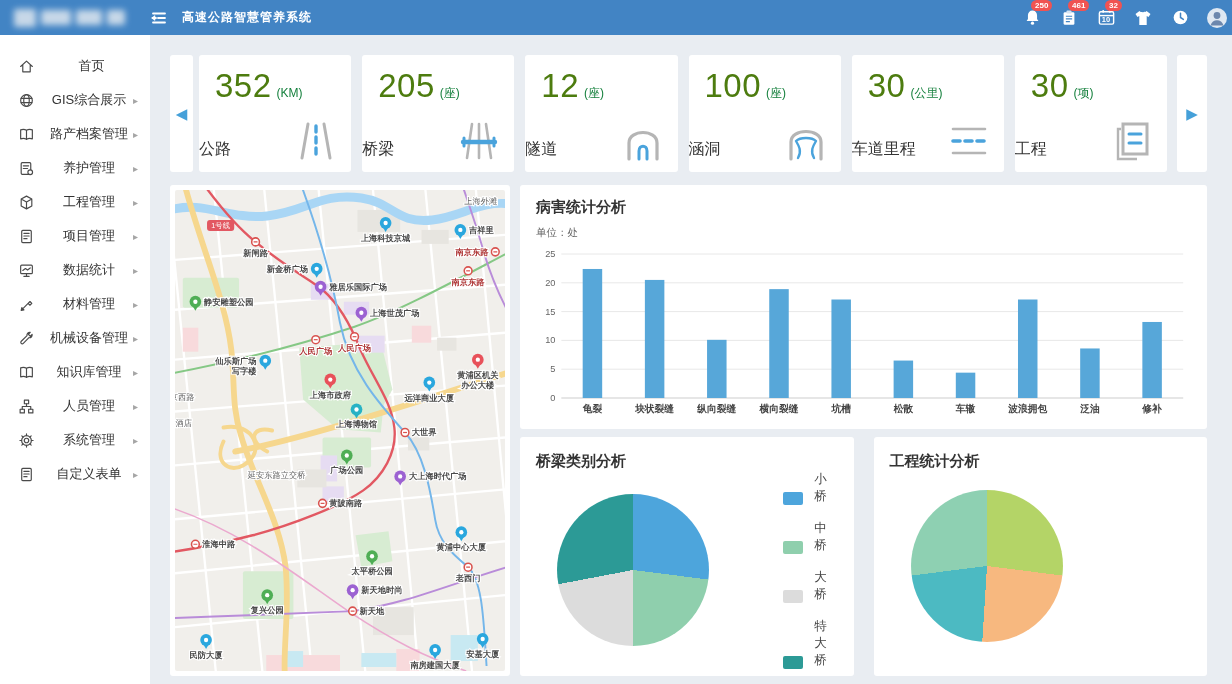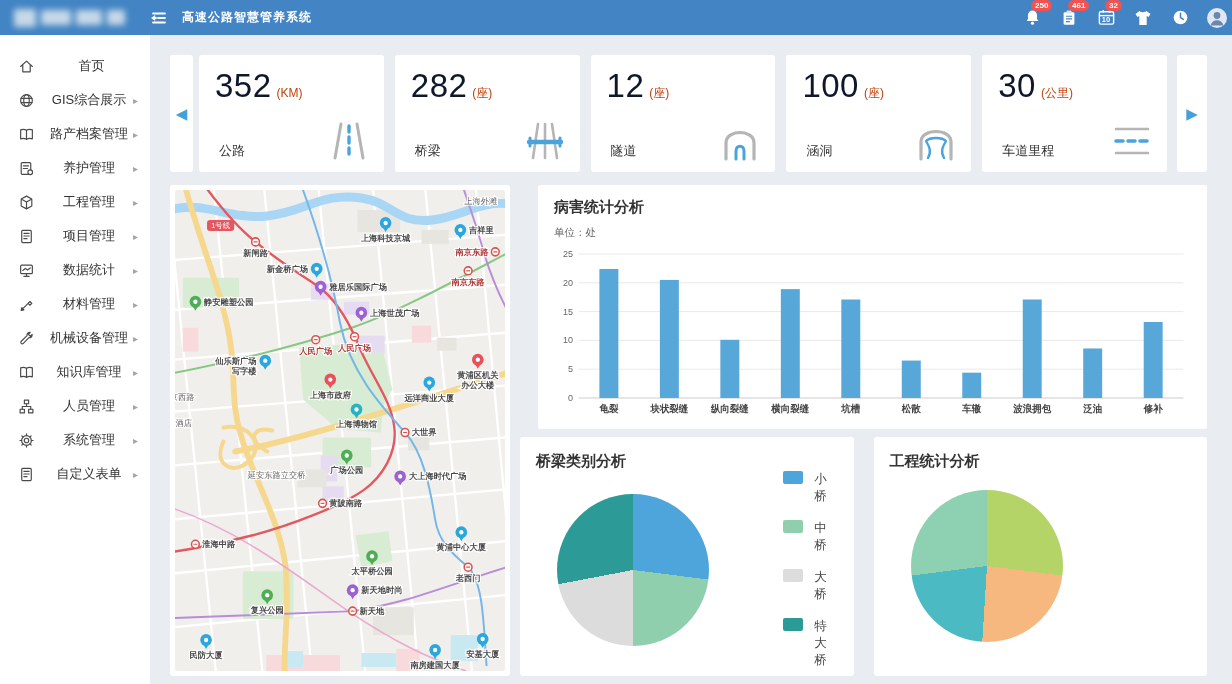--- a/index.html
+++ b/index.html
@@ -30,46 +30,46 @@
   
   .main { position:absolute; left:150px; top:35px; width:1082px; height:649px; padding:20px 25px 8px 20px; }
 
   
   .cards-row { display:flex; height:117px; }
   .car-nav { width:23px; background:#fff; border-radius:3px; display:flex; align-items:center; justify-content:center; color:#45a0d9; font-size:15px; cursor:pointer; flex:0 0 auto; }
   .car-nav.right { width:30px; margin-left:10px; }
   .car-nav.left { margin-right:6px; }
   .cards { flex:1; display:flex; gap:11px; }
   .stat-card { flex:1; background:#fff; border-radius:3px; padding:12px 14px 10px 16px; position:relative; cursor:pointer; }
-  .stat-num { font-size:33px; color:#0f172a; font-weight:400; letter-spacing:.5px; display:inline-block; }
-  .stat-unit { font-size:12px; color:#c2410c; margin-left:5px; }
-  .stat-label { position:absolute; left:20px; bottom:12px; font-size:13px; color:#333; }
+  .stat-num { font-size:33px; color:#4d7c0f; font-weight:400; letter-spacing:.5px; display:inline-block; }
+  .stat-unit { font-size:12px; color:#15803d; margin-left:5px; }
+  .stat-label { position:absolute; left:0; bottom:12px; font-size:16px; color:#333; }
   .stat-ico { position:absolute; right:12px; bottom:8px; width:46px; height:46px; }
 
   
   .content-row { display:flex; gap:10px; margin-top:13px; height:491px; }
   .panel { background:#fff; border-radius:3px; }
   .map-panel { width:340px; flex:0 0 340px; padding:5px; }
   .map-panel svg { width:100%; height:100%; display:block; border-radius:2px; }
   .right-col { flex:1; display:flex; flex-direction:column; gap:8px; min-width:0; }
-  .bar-panel { height:244px; padding:13px 16px 6px 16px;margin-left:18px; }
+  .bar-panel { height:244px; padding:13px 16px 6px 16px; }
   .panel-title { font-size:15px; font-weight:bold; color:#333; }
   .bar-sub { display:flex; align-items:flex-start; margin-top:9px; position:relative; height:16px; }
   .unit-label { font-size:10.5px; color:#666; }
   .bar-legend { position:absolute; left:0; right:0; text-align:center; font-size:10.5px; color:#666; }
   .bar-legend .sw { display:inline-block; width:14px; height:10px; border-radius:1px; vertical-align:-1px; margin-right:6px; }
   #bar-chart { width:100%; height:172px; margin-top:4px; }
   #bar-chart svg { width:100%; height:100%; display:block; }
 
   .pies-row { flex:1; display:flex; gap:20px; min-height:0; }
   .pie-panel { flex:1; padding:15px 16px; display:flex; flex-direction:column; }
   .pie-body { flex:1; display:flex; align-items:center; }
   .pie { width:152px; height:152px; border-radius:50%; margin-left:7%; flex:0 0 auto; }
   .pie-legend { margin-left:10%; display:flex; flex-direction:column; gap:15px; }
-  .pl-item { display:flex; align-items:flex-start; gap:11px;padding-left:44px; }
+  .pl-item { display:flex; align-items:flex-end; gap:11px;padding-left:44px; }
   .pl-sw { width:20px; height:13px; border-radius:2px; flex:0 0 auto; }
   .pl-label { font-size:12.5px; color:#444; }
 
   text.maplbl { font-size:8.5px; fill:#4a4a4a; paint-order:stroke; stroke:#ffffff; stroke-width:2.2px; font-weight:bold; }
   text.maplbl.red { fill:#b03a3a; }
   text.maplbl.plain { font-weight:normal; fill:#666; }
 </style>
 </head>
 <body>
 
@@ -269,36 +269,41 @@
 
 <div class="main">
 
   <div class="cards-row">
     <div class="car-nav left">◀</div>
     <div class="cards" id="cards">
         <div class="stat-card"><span class="stat-num">352</span><span class="stat-unit">(KM)</span><span class="stat-label">公路</span><span class="stat-ico"><svg width="46" height="46" viewBox="0 0 46 46" fill="none">
               <path d="M15 6 L9 40 M31 6 L37 40" stroke="#b5b5b5" stroke-width="3" stroke-linecap="round"></path>
               <path d="M23 8 V39" stroke="#4aa3dc" stroke-width="3.4" stroke-dasharray="6 5" stroke-linecap="round"></path>
             </svg></span></div>
-        <div class="stat-card"><span class="stat-num">282</span><span class="stat-unit">(座)</span><span class="stat-label">桥梁</span><span class="stat-ico"><svg width="46" height="46" viewBox="0 0 46 46" fill="none">
+        <div class="stat-card"><span class="stat-num">205</span><span class="stat-unit">(座)</span><span class="stat-label">桥梁</span><span class="stat-ico"><svg width="46" height="46" viewBox="0 0 46 46" fill="none">
               <path d="M16 6 L11 40 M23 6 V40 M30 6 L35 40" stroke="#b5b5b5" stroke-width="2.6" stroke-linecap="round"></path>
               <path d="M7 24 H39" stroke="#4aa3dc" stroke-width="4.4" stroke-linecap="round"></path>
               <path d="M8 20 V28 M38 20 V28" stroke="#4aa3dc" stroke-width="3" stroke-linecap="round"></path>
             </svg></span></div>
         <div class="stat-card"><span class="stat-num">12</span><span class="stat-unit">(座)</span><span class="stat-label">隧道</span><span class="stat-ico"><svg width="46" height="46" viewBox="0 0 46 46" fill="none">
               <path d="M9 41 V25 C9 11 37 11 37 25 V41" stroke="#b5b5b5" stroke-width="3.2" fill="none" stroke-linecap="round"></path>
               <path d="M19 41 V33 C19 26.5 27 26.5 27 33 V41" stroke="#4aa3dc" stroke-width="3" fill="none" stroke-linecap="round"></path>
             </svg></span></div>
         <div class="stat-card"><span class="stat-num">100</span><span class="stat-unit">(座)</span><span class="stat-label">涵洞</span><span class="stat-ico"><svg width="46" height="46" viewBox="0 0 46 46" fill="none">
               <path d="M8 41 V24 C8 10 38 10 38 24 V41" stroke="#b5b5b5" stroke-width="3.2" fill="none" stroke-linecap="round"></path>
               <path d="M13 23 C17 19 29 19 33 23 M15 40 C19 33 16 28 13 23 M31 40 C27 33 30 28 33 23" stroke="#4aa3dc" stroke-width="2.4" fill="none" stroke-linecap="round"></path>
             </svg></span></div>
         <div class="stat-card"><span class="stat-num">30</span><span class="stat-unit">(公里)</span><span class="stat-label">车道里程</span><span class="stat-ico"><svg width="46" height="46" viewBox="0 0 46 46" fill="none">
               <path d="M7 11 H39 M7 35 H39" stroke="#b5b5b5" stroke-width="2.6" stroke-linecap="round"></path>
               <path d="M7 23 H39" stroke="#4aa3dc" stroke-width="3.6" stroke-dasharray="7 5" stroke-linecap="round"></path>
+            </svg></span></div>
+        <div class="stat-card"><span class="stat-num">30</span><span class="stat-unit">(项)</span><span class="stat-label">工程</span><span class="stat-ico"><svg width="46" height="46" viewBox="0 0 46 46" fill="none">
+              <path d="M12 11 H9 V41 H28" stroke="#b5b5b5" stroke-width="2.4" fill="none"></path>
+              <rect x="14" y="6" width="24" height="30" stroke="#b5b5b5" stroke-width="3" fill="none"></rect>
+              <path d="M20 16 H32 M20 25 H32" stroke="#4aa3dc" stroke-width="3" stroke-linecap="round"></path>
             </svg></span></div>
       </div>
     <div class="car-nav right">▶</div>
   </div>
 
   <div class="content-row">
 
     <div class="panel map-panel">
       <svg id="map-svg" viewBox="0 0 340 482" preserveAspectRatio="none">
         <rect width="340" height="482" fill="#f1efeb"></rect>

